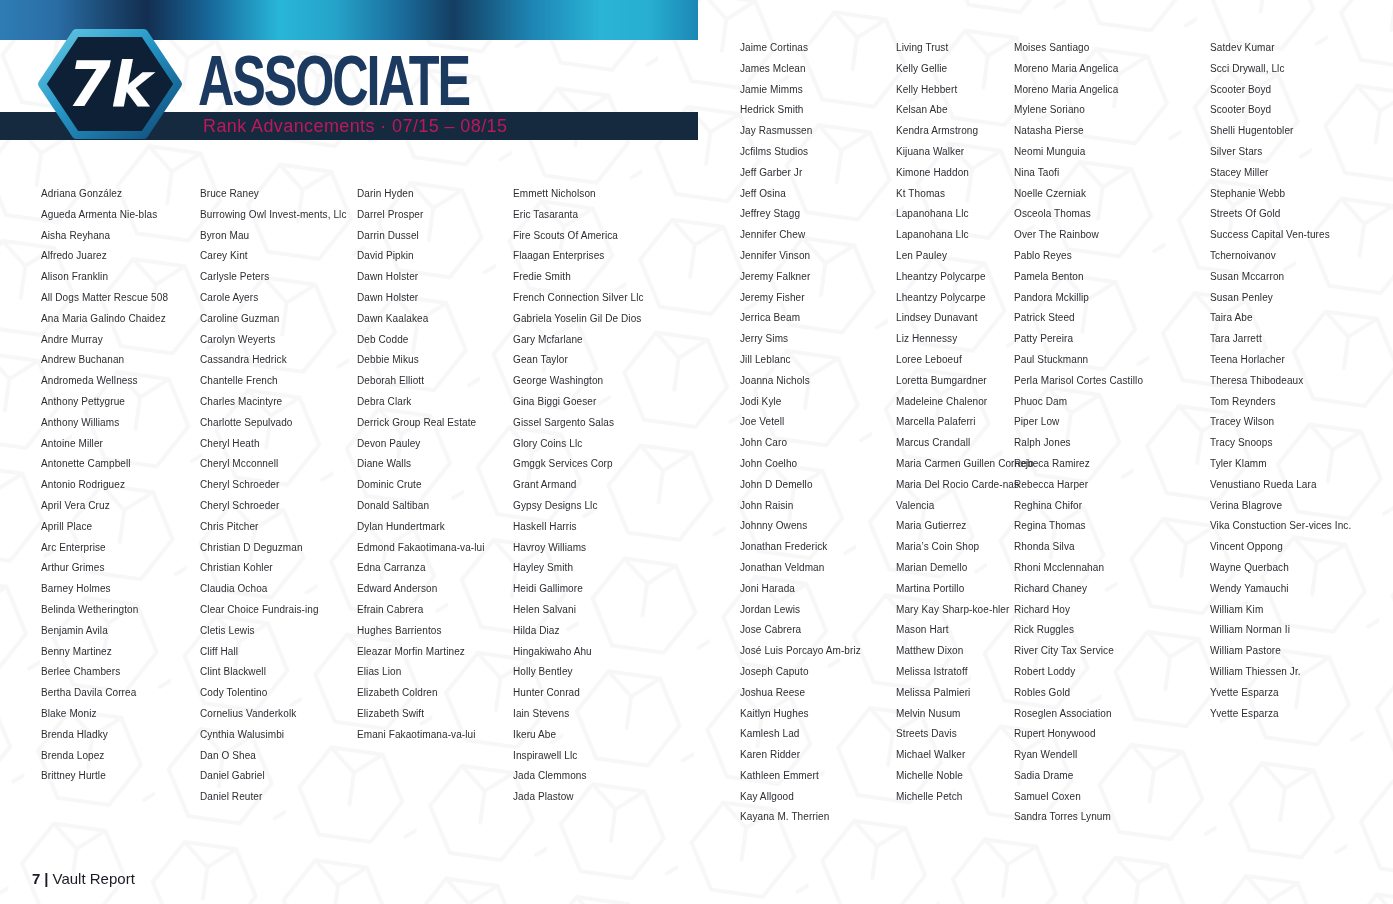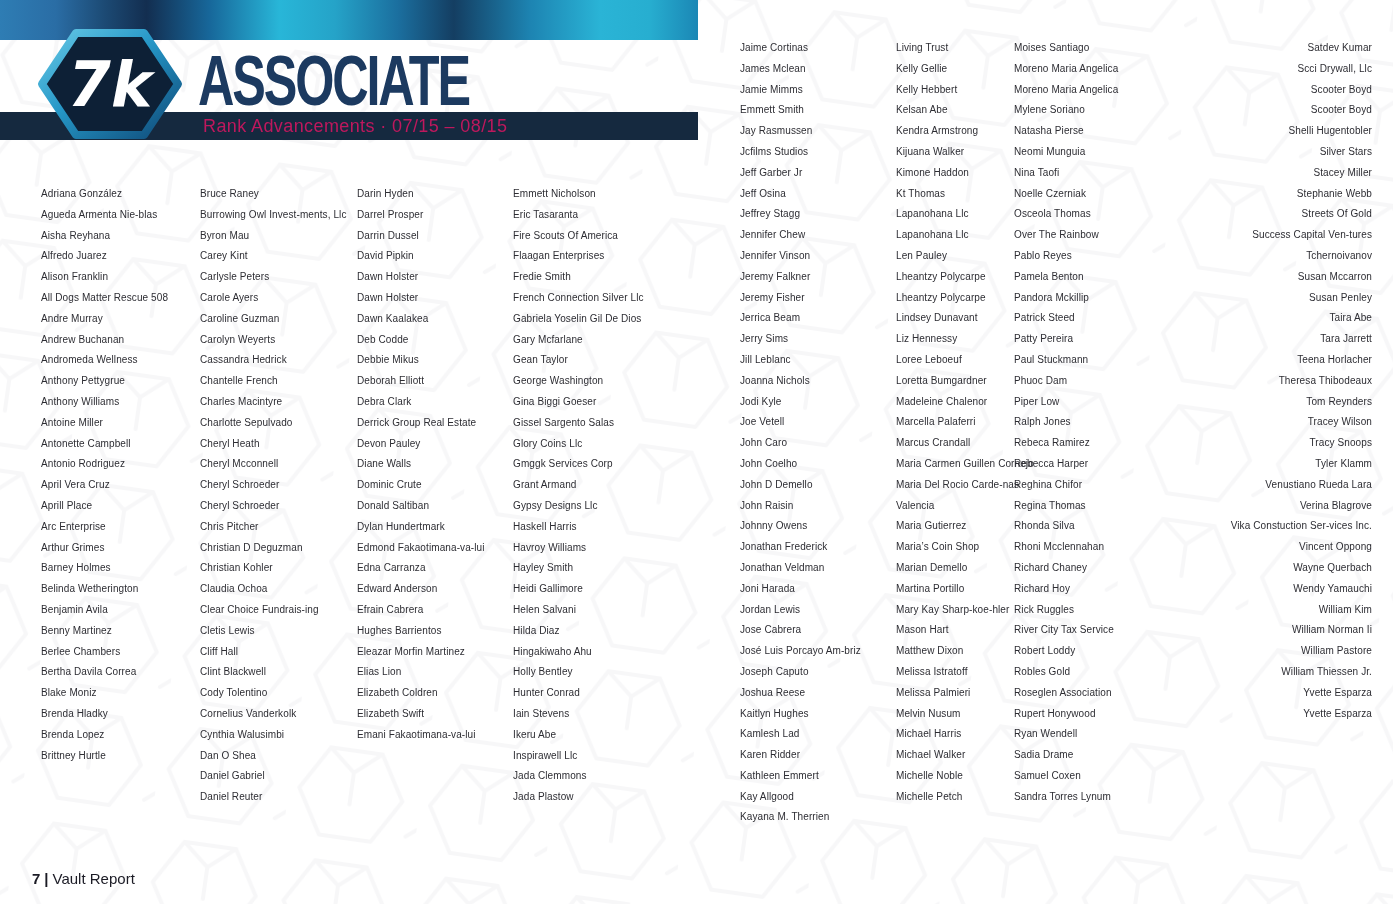--- a/index.html
+++ b/index.html
@@ -44,21 +44,21 @@
     letter-spacing:0.1px;
   }
   .name{white-space:normal;}
   #col1{left:41px; top:184px;width:152px;}
   #col2{left:200px;top:184px;width:152px;}
   #col3{left:357px;top:184px;width:156px;}
   #col4{left:513px;top:184px;width:150px;}
   #col5{left:740px; top:38px;width:152px;}
   #col6{left:896px; top:38px;width:152px;}
   #col7{left:992px;top:38px;width:152px;margin-left:22px;}
-  #col8{left:1210px;top:38px;width:162px;text-align:right;}
+  #col8{left:1210px;top:38px;width:162px;}
 
   
   .footer{
     position:absolute;top:870px;z-index:2;font-size:15px;color:#1b1b25;
     white-space:nowrap;
   }
   .footer-left{left:32px;}
   .footer .num{font-weight:bold;}
   .footer .sep{font-weight:bold;padding:0 4px;}
 </style>
@@ -101,20 +101,21 @@
     </svg>
   </div>
 
   <div id="col1" class="name-col">
       <div class="name">Adriana González</div>
       <div class="name">Agueda Armenta Nie-blas</div>
       <div class="name">Aisha Reyhana</div>
       <div class="name">Alfredo Juarez</div>
       <div class="name">Alison Franklin</div>
       <div class="name">All Dogs Matter Rescue 508</div>
+      <div class="name">Ana Maria Galindo Chaidez</div>
       <div class="name">Andre Murray</div>
       <div class="name">Andrew Buchanan</div>
       <div class="name">Andromeda Wellness</div>
       <div class="name">Anthony Pettygrue</div>
       <div class="name">Anthony Williams</div>
       <div class="name">Antoine Miller</div>
       <div class="name">Antonette Campbell</div>
       <div class="name">Antonio Rodriguez</div>
       <div class="name">April Vera Cruz</div>
       <div class="name">Aprill Place</div>
@@ -221,21 +222,21 @@
       <div class="name">Iain Stevens</div>
       <div class="name">Ikeru Abe</div>
       <div class="name">Inspirawell Llc</div>
       <div class="name">Jada Clemmons</div>
       <div class="name">Jada Plastow</div>
     </div>
   <div id="col5" class="name-col">
       <div class="name">Jaime Cortinas</div>
       <div class="name">James Mclean</div>
       <div class="name">Jamie Mimms</div>
-      <div class="name">Emmett Smith</div>
+      <div class="name">Hedrick Smith</div>
       <div class="name">Jay Rasmussen</div>
       <div class="name">Jcfilms Studios</div>
       <div class="name">Jeff Garber Jr</div>
       <div class="name">Jeff Osina</div>
       <div class="name">Jeffrey Stagg</div>
       <div class="name">Jennifer Chew</div>
       <div class="name">Jennifer Vinson</div>
       <div class="name">Jeremy Falkner</div>
       <div class="name">Jeremy Fisher</div>
       <div class="name">Jerrica Beam</div>
@@ -290,21 +291,21 @@
       <div class="name">Maria Gutierrez</div>
       <div class="name">Maria’s Coin Shop</div>
       <div class="name">Marian Demello</div>
       <div class="name">Martina Portillo</div>
       <div class="name">Mary Kay Sharp-koe-hler</div>
       <div class="name">Mason Hart</div>
       <div class="name">Matthew Dixon</div>
       <div class="name">Melissa Istratoff</div>
       <div class="name">Melissa Palmieri</div>
       <div class="name">Melvin Nusum</div>
-      <div class="name">Michael Harris</div>
+      <div class="name">Streets Davis</div>
       <div class="name">Michael Walker</div>
       <div class="name">Michelle Noble</div>
       <div class="name">Michelle Petch</div>
     </div>
   <div id="col7" class="name-col">
       <div class="name">Moises Santiago</div>
       <div class="name">Moreno Maria Angelica</div>
       <div class="name">Moreno Maria Angelica</div>
       <div class="name">Mylene Soriano</div>
       <div class="name">Natasha Pierse</div>
@@ -312,20 +313,21 @@
       <div class="name">Nina Taofi</div>
       <div class="name">Noelle Czerniak</div>
       <div class="name">Osceola Thomas</div>
       <div class="name">Over The Rainbow</div>
       <div class="name">Pablo Reyes</div>
       <div class="name">Pamela Benton</div>
       <div class="name">Pandora Mckillip</div>
       <div class="name">Patrick Steed</div>
       <div class="name">Patty Pereira</div>
       <div class="name">Paul Stuckmann</div>
+      <div class="name">Perla Marisol Cortes Castillo</div>
       <div class="name">Phuoc Dam</div>
       <div class="name">Piper Low</div>
       <div class="name">Ralph Jones</div>
       <div class="name">Rebeca Ramirez</div>
       <div class="name">Rebecca Harper</div>
       <div class="name">Reghina Chifor</div>
       <div class="name">Regina Thomas</div>
       <div class="name">Rhonda Silva</div>
       <div class="name">Rhoni Mcclennahan</div>
       <div class="name">Richard Chaney</div>

